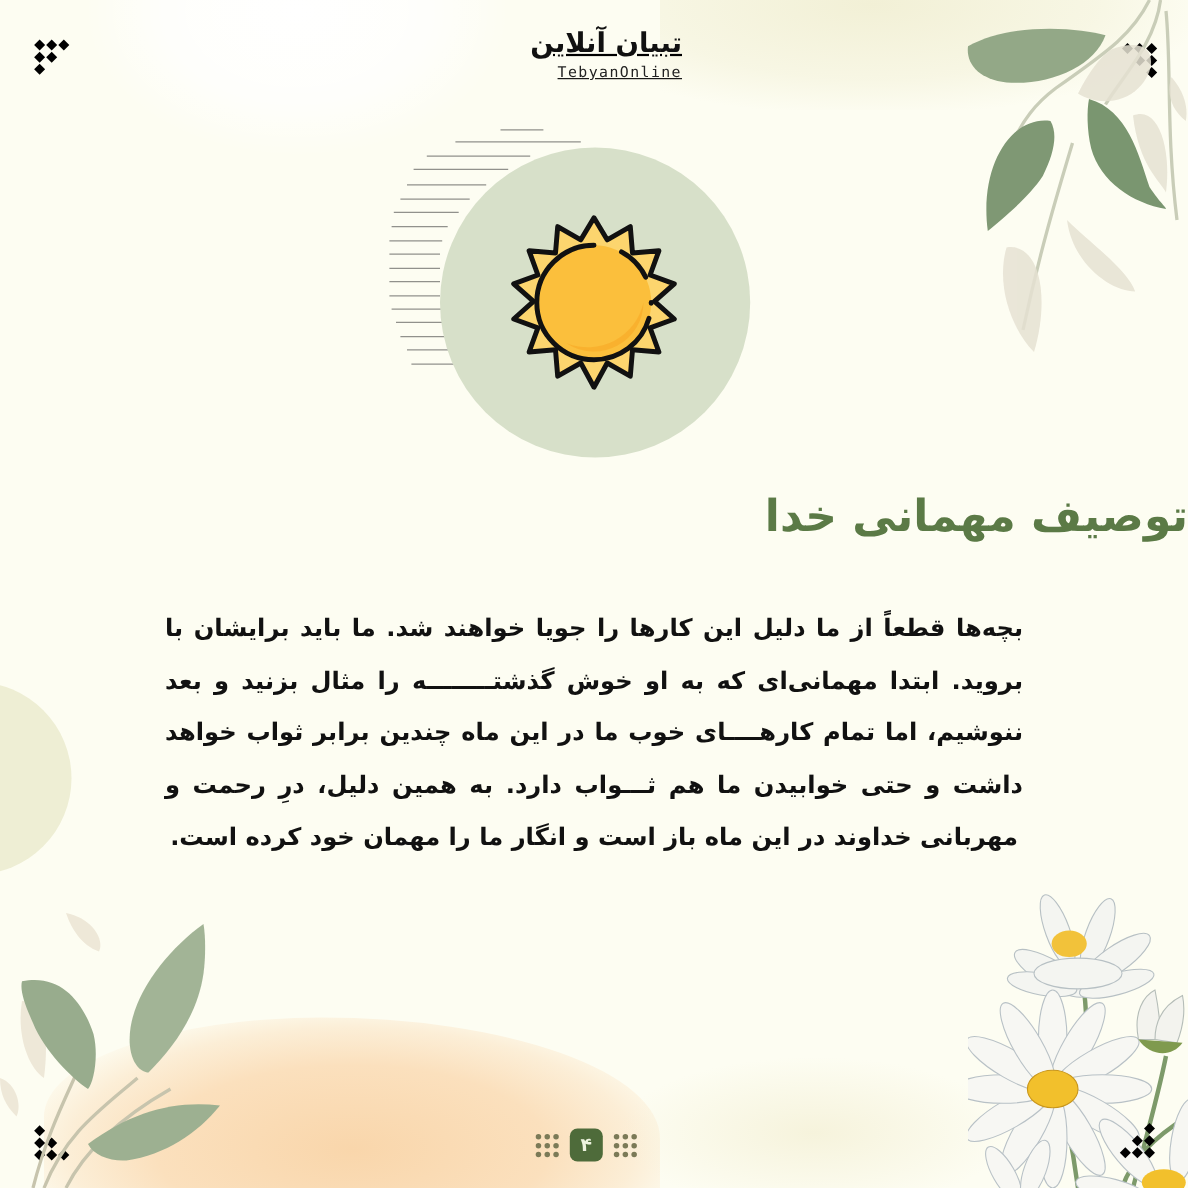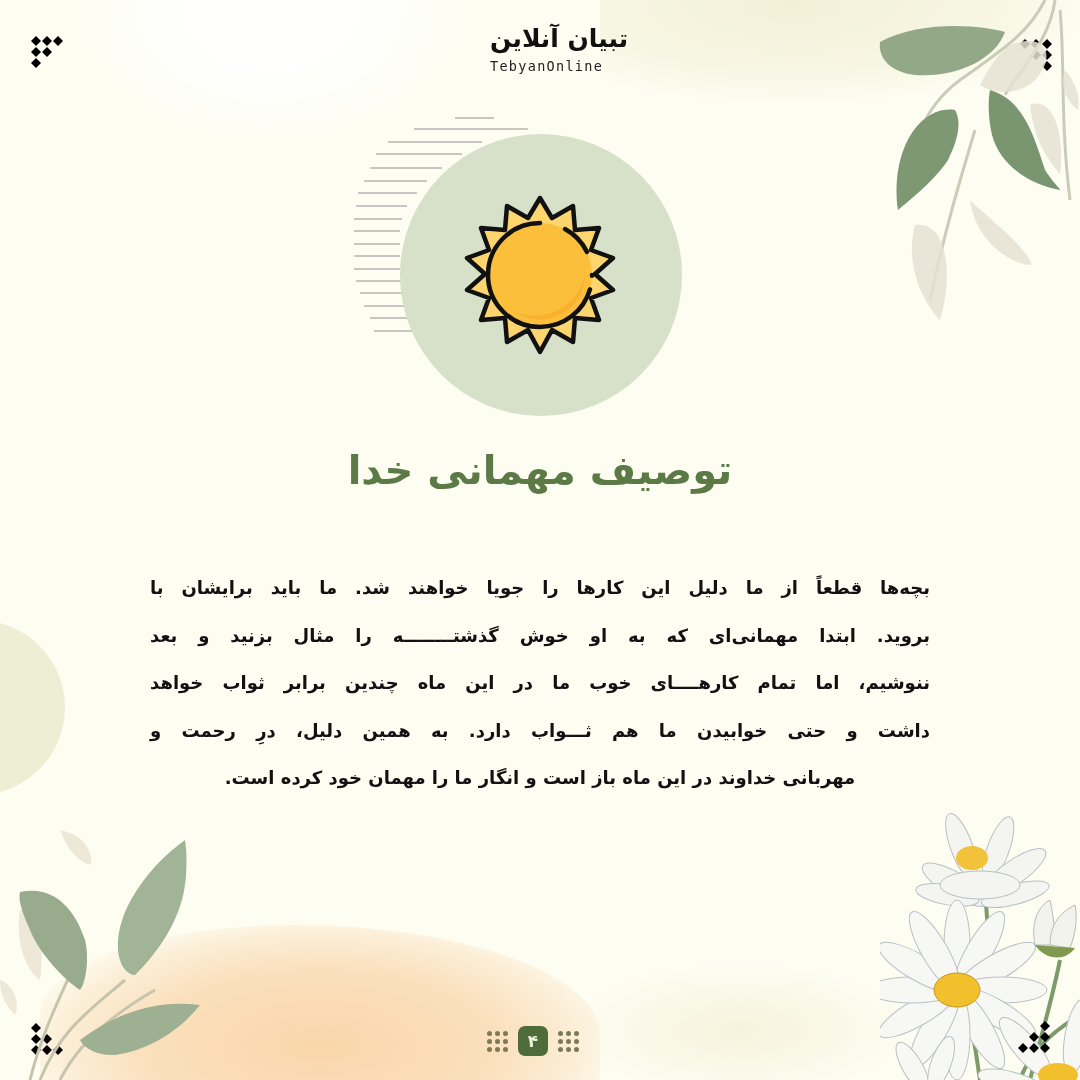--- a/index.html
+++ b/index.html
@@ -27,21 +27,21 @@
     background: radial-gradient(ellipse at 50% 60%, #f9d6ab 0%, #fbe0bd 45%, rgba(251,228,196,0.6) 65%, rgba(251,228,196,0) 80%);
     border-radius: 45% 55% 0 0;
   }
   .wash-bottom-right {
     left: 560px; top: 960px; width: 360px; height: 140px;
     background: radial-gradient(ellipse at center, #f6f3dc 0%, rgba(246,243,220,0) 70%);
   }
 
   
   .logo {
-    position: absolute; left: 490px; top: 24px; width: 150px; text-align: left;
+    position: absolute; left: 470px; top: 24px; width: 150px; text-align: right; text-decoration: underline;
   }
   .logo-fa {
     font-family: "DejaVu Sans", sans-serif; font-weight: 700; font-size: 25px;
     color: #111; line-height: 30px; direction: rtl;
   }
   .logo-en {
     font-family: "DejaVu Sans Mono", monospace; font-size: 13.5px; letter-spacing: 1.3px;
     color: #222; line-height: 18px; margin-top: 3px;
   }
 
@@ -53,30 +53,30 @@
     position: absolute; left: 352px; top: 115px; width: 200px; height: 240px;
   }
   .hero-circle {
     position: absolute; left: 400px; top: 134px; width: 282px; height: 282px;
     border-radius: 50%; background: #d7e0c9;
   }
   .sun { position: absolute; left: 455px; top: 192px; width: 170px; height: 170px; }
 
   
   .title {
-    position: absolute; left: 0; top: 440px; width: 1080px; text-align: center;
+    position: absolute; left: 0; top: 440px; width: 1080px; text-align: right;
     font-family: "DejaVu Sans", sans-serif; font-weight: 700; font-size: 40px;
     color: #5b7a46; direction: rtl; line-height: 60px;
   }
 
   
   .body-text {
-    position: absolute; left: 150px; top: 564px; width: 780px;
+    position: absolute; left: 150px; top: 548px; width: 780px;
     direction: rtl; text-align: justify; text-align-last: center;
-    font-family: "DejaVu Sans", sans-serif; font-weight: 700; font-size: 18px;
+    font-family: "DejaVu Sans", sans-serif; font-weight: 700; font-size: 22px;
     line-height: 47.5px; color: #111;
   }
   .body-line { display: block; text-align: justify; text-align-last: justify; white-space: nowrap; }
   .body-line.last { text-align-last: center; }
   .hl { color: #5b7a46; }
 
   
   .pager {
     position: absolute; left: 487px; top: 1026px; height: 30px; display: flex; align-items: center; gap: 10px;
   }

